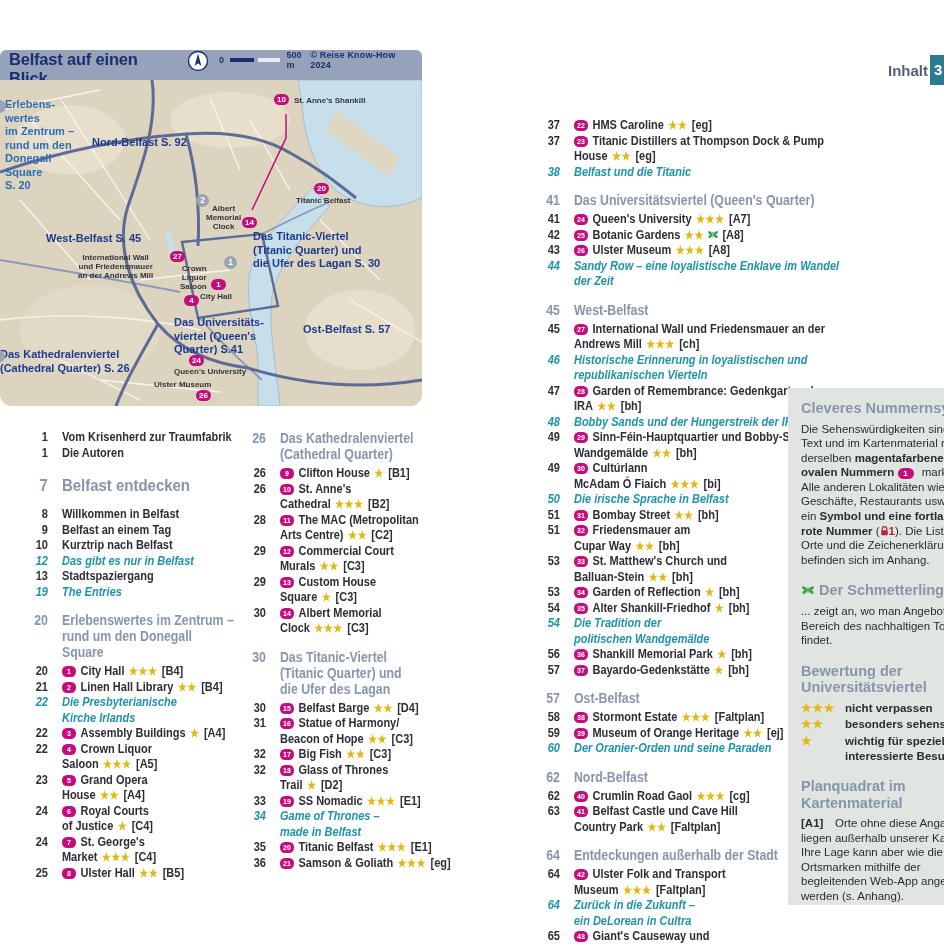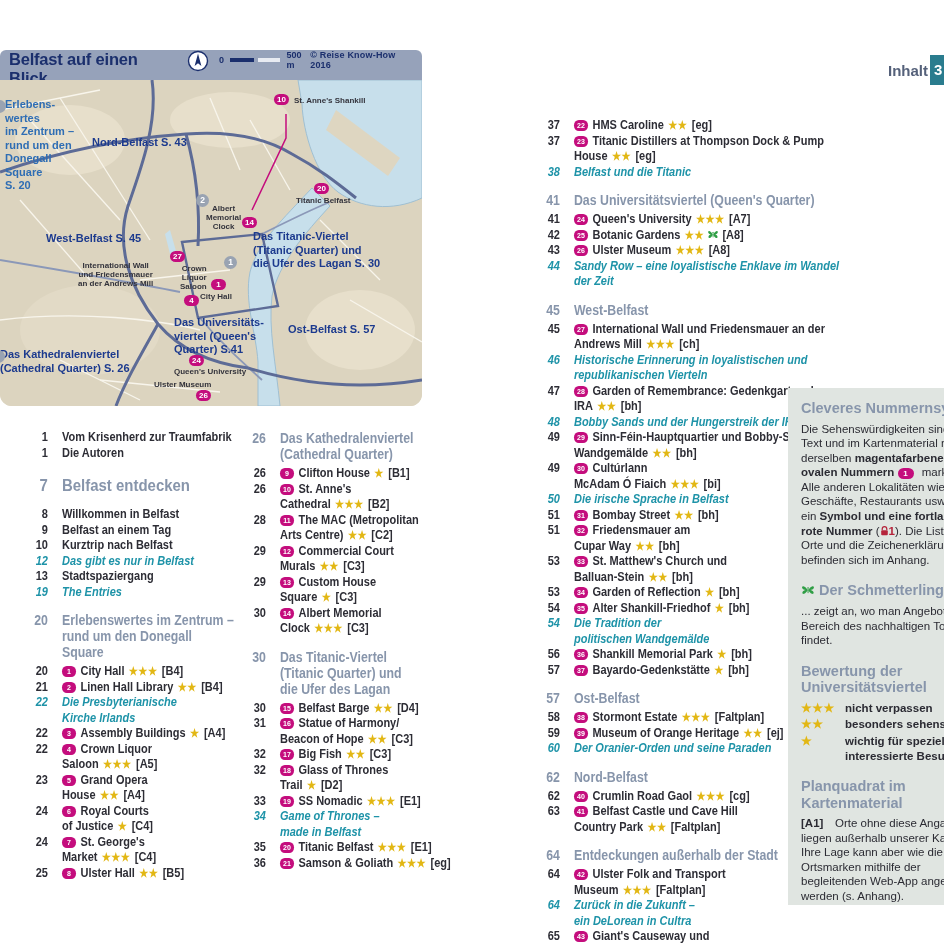--- a/index.html
+++ b/index.html
@@ -69,21 +69,21 @@
           <circle cx="11" cy="11" r="9.5" fill="#ffffff" stroke="#1b2f6d" stroke-width="1.4"></circle>
           <polygon points="11,3.5 14.4,16 11,13.2 7.6,16" fill="#1b2f6d"></polygon>
         </svg>
       </span>
       <span class="scale">
         <span>0</span>
         <span class="bar-dark"></span>
         <span class="bar-light"></span>
         <span>500 m</span>
       </span>
-      <span class="copyright">© Reise Know-How 2016</span>
+      <span class="copyright">© Reise Know-How 2024</span>
     </div>
     <div class="map-body">
       <svg width="422" height="326" viewBox="0 0 422 326" style="position:absolute;left:0;top:0;">
         <rect x="0" y="0" width="422" height="326" fill="#dcd4bf"></rect>
         <ellipse cx="70" cy="60" rx="55" ry="35" fill="#e7dfcb"></ellipse>
         <ellipse cx="230" cy="40" rx="60" ry="28" fill="#e7dfcb"></ellipse>
         <ellipse cx="90" cy="250" rx="70" ry="45" fill="#e2dac6"></ellipse>
         <ellipse cx="360" cy="250" rx="55" ry="40" fill="#e7dfcb"></ellipse>
 
         <path d="M298,0 L422,0 L422,118 C392,132 360,128 338,112 C316,96 303,52 302,24 Z" fill="#c7dfeb" stroke="#9fbfd2" stroke-width="1"></path>
@@ -118,36 +118,36 @@
           <path d="M248,288 C300,304 360,310 422,300"></path>
           <path d="M158,244 C140,276 124,304 116,326"></path>
           <path d="M186,54 C196,90 200,130 198,166"></path>
         </g>
         <path d="M182,162 L262,154 L278,226 L198,238 Z" stroke="#5d6b96" stroke-width="2.4" fill="none"></path>
 
         <polyline points="286,34 286,58 252,130" stroke="#c40d7d" stroke-width="1.5" fill="none"></polyline>
       </svg>
       <div id="map-labels" style="position:absolute;left:0;top:0;width:422px;height:326px;">
           <div class="area blue" style="left: 5px; top: 18px;">Erlebens-<br>wertes<br>im Zentrum –<br>rund um den<br>Donegall<br>Square<br>S. 20</div>
-          <div class="area" style="left: 92px; top: 56px;">Nord-Belfast S. 43</div>
+          <div class="area" style="left: 92px; top: 56px;">Nord-Belfast S. 92</div>
           <div class="area" style="left: 46px; top: 152px;">West-Belfast S. 45</div>
           <div class="area" style="left: 253px; top: 150px;">Das Titanic-Viertel<br>(Titanic Quarter) und<br>die Ufer des Lagan S. 30</div>
           <div class="area" style="left: 150px; top: 236px; margin-left: 24px;">Das Universitäts-<br>viertel (Queen's<br>Quarter) S.41</div>
           <div class="area" style="left: 0px; top: 268px;">Das Kathedralenviertel<br>(Cathedral Quarter) S. 26</div>
-          <div class="area" style="left: 288px; top: 243px;">Ost-Belfast S. 57</div>
+          <div class="area" style="left: 303px; top: 243px;">Ost-Belfast S. 57</div>
           <span class="map-badge" style="left: 274px; top: 14px;">10</span>
           <div class="poi-label" style="left: 294px; top: 16px;">St. Anne's Shankill</div>
           <span class="map-badge" style="left: 314px; top: 103px;">20</span>
           <div class="poi-label" style="left: 296px; top: 116px;">Titanic Belfast</div>
           <span class="circle-badge" style="left: 196px; top: 114px;">2</span>
           <span class="map-badge" style="left: 242px; top: 137px;">14</span>
           <div class="poi-label" style="left: 206px; top: 124px;">Albert<br>Memorial<br>Clock</div>
           <span class="circle-badge" style="left: 224px; top: 176px;">1</span>
           <span class="map-badge" style="left: 170px; top: 171px;">27</span>
-          <div class="poi-label" style="left: 78px; top: 181px;">International Wall<br>und Friedensmauer<br>an der Andrews Mill</div>
+          <div class="poi-label" style="left: 78px; top: 173px;">International Wall<br>und Friedensmauer<br>an der Andrews Mill</div>
           <div class="poi-label" style="left: 180px; top: 184px; text-align: right;">Crown<br>Liquor<br>Saloon</div>
           <span class="map-badge" style="left: 211px; top: 199px;">1</span>
           <div class="poi-label" style="left: 200px; top: 212px;">City Hall</div>
           <span class="map-badge" style="left: 184px; top: 215px;">4</span>
           <span class="map-badge" style="left: 189px; top: 275px;">24</span>
           <div class="poi-label" style="left: 174px; top: 287px;">Queen's University</div>
           <span class="map-badge" style="left: 196px; top: 310px;">26</span>
           <div class="poi-label" style="left: 154px; top: 300px;">Ulster Museum</div>
         </div>
       <span class="circle-badge" style="left:-7px;top:20px;"></span>

